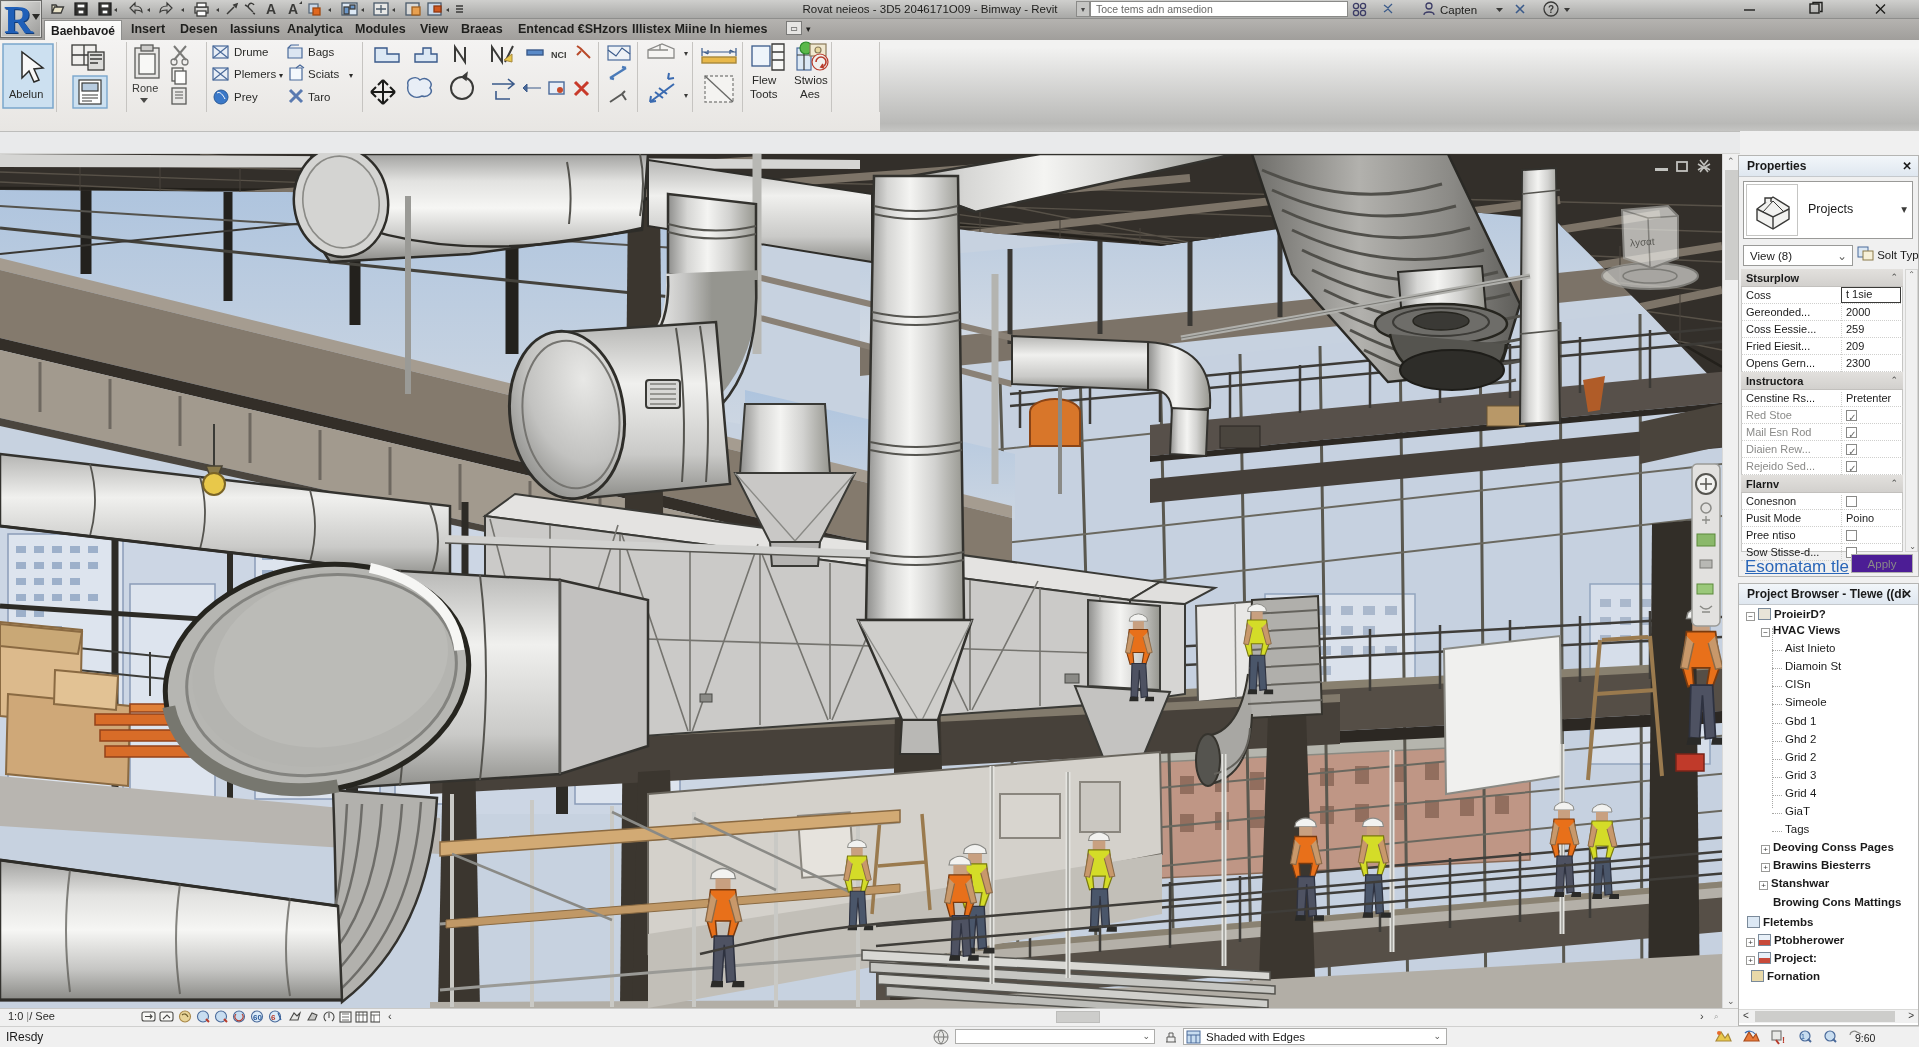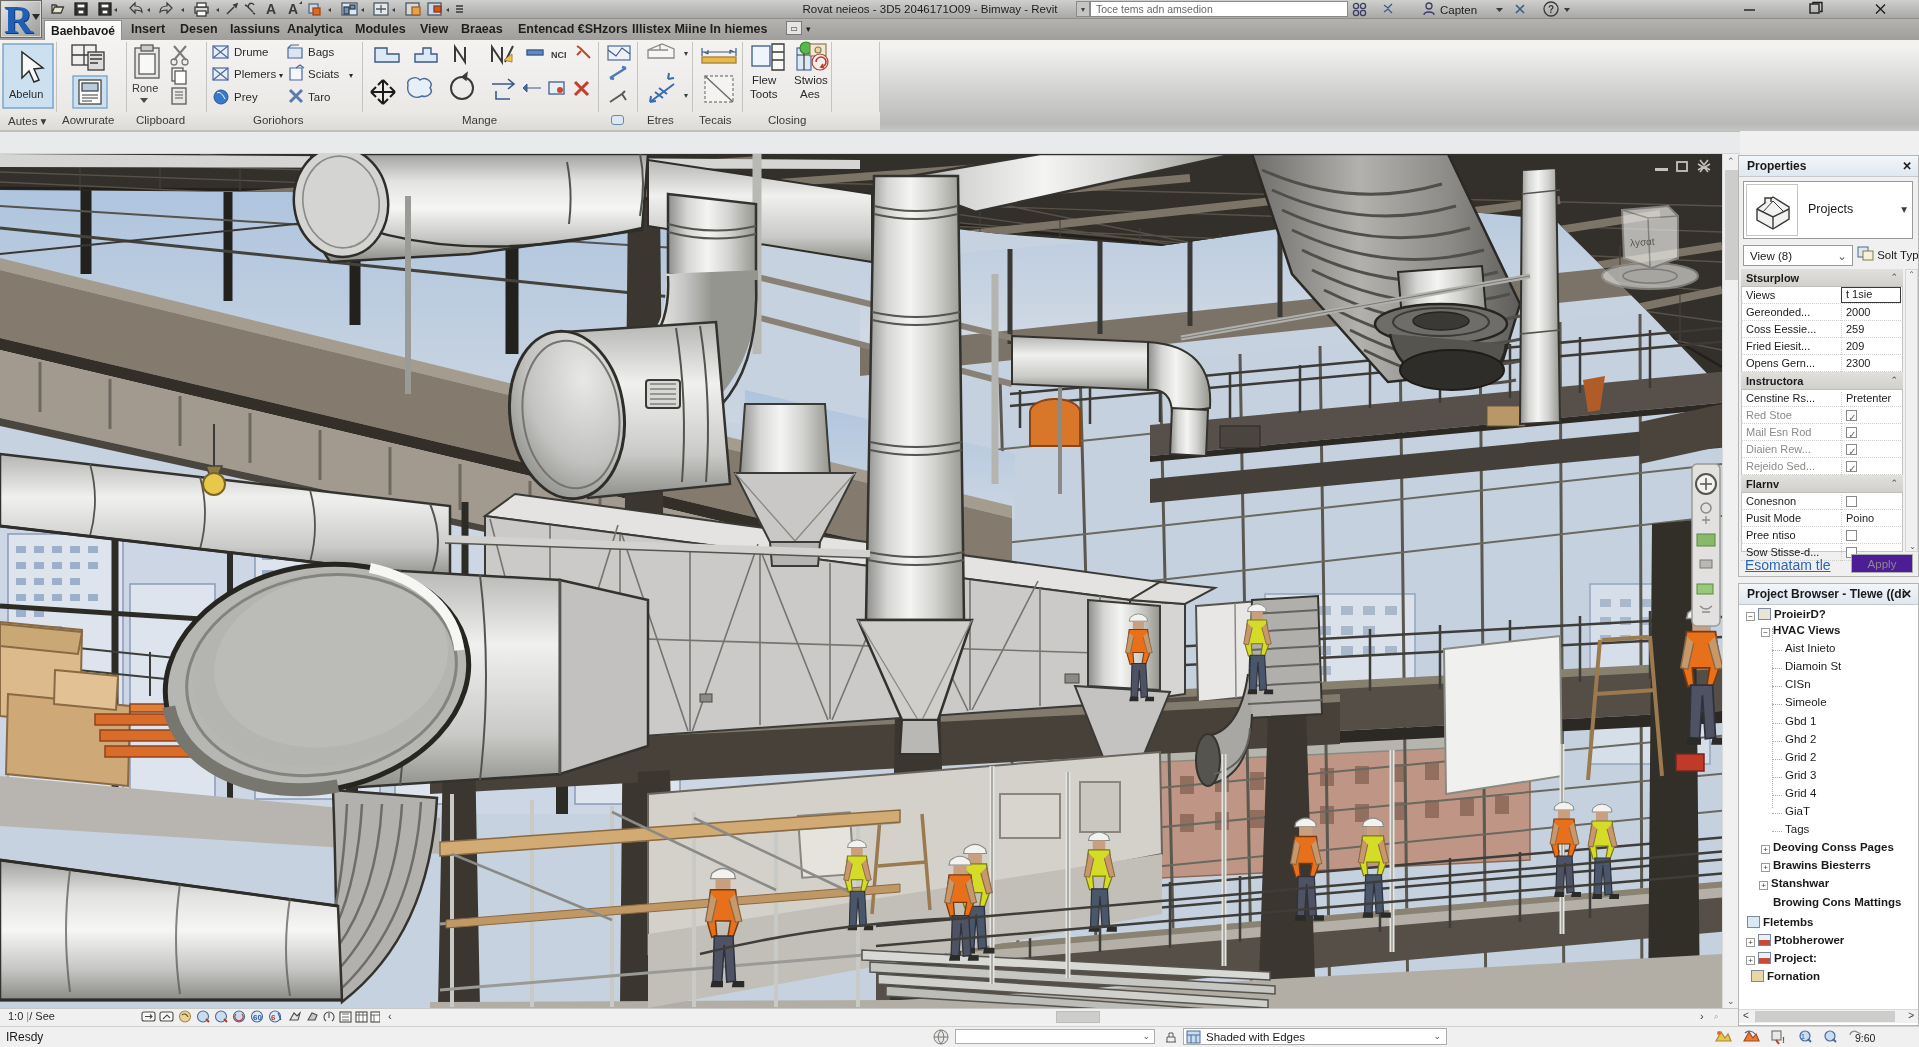--- a/index.html
+++ b/index.html
@@ -110,31 +110,20 @@
 <span style="position:absolute;left:664px;top:2px;width:16px;height:14px;background:#e6e5e3;border:1px solid #7a7a78;font-size:8px;text-align:center;line-height:13px;font-weight:normal">▭</span>
 <span style="position:absolute;left:684px;top:5px;font-size:9px;font-weight:normal">▾</span>
 </div>
 
 <div class="abs" style="left:0;top:0;width:42px;height:38px;background:linear-gradient(135deg,#e8e8e6,#9a9a98);border:1px solid #6a6a68;box-shadow:inset 0 0 0 1px #d8d8d6"></div>
 <div class="abs" style="left:4px;top:-4px;width:36px;height:42px;font-family:'Liberation Serif',serif;font-size:40px;font-weight:bold;color:#1f5fb8;text-shadow:1px 1px 0 #123c78">R</div>
 <div class="abs" style="left:32px;top:14px;width:0;height:0;border-left:4px solid transparent;border-right:4px solid transparent;border-top:6px solid #2a2a28"></div>
 
 <div class="abs" id="ribbon" style="left:0;top:40px;width:1919px;height:91px;background:linear-gradient(#f4f3f2,#e8e6e3)"></div>
 <div class="abs" style="left:880px;top:40px;width:1039px;height:91px;background:linear-gradient(#f2f2f1 8%,#b9b9b7 92%,#c5c5c3)"></div>
-<div class="abs" id="plabels" style="left:0;top:112px;width:880px;height:19px;background:linear-gradient(#ebe9e6,#dddbd8);border-bottom:1px solid #c2c0bd;font-size:11.5px;color:#3a3a38">
- <span style="position:absolute;left:8px;top:2px">Autes ▾</span>
- <span style="position:absolute;left:62px;top:2px">Aowrurate</span>
- <span style="position:absolute;left:136px;top:2px">Clipboard</span>
- <span style="position:absolute;left:253px;top:2px">Goriohors</span>
- <span style="position:absolute;left:462px;top:2px">Mange</span>
- <span style="position:absolute;left:611px;top:3px;width:13px;height:10px;border:1.5px solid #6a88aa;border-radius:3px;background:#dfe8f2"></span>
- <span style="position:absolute;left:647px;top:2px">Etres</span>
- <span style="position:absolute;left:699px;top:2px">Tecais</span>
- <span style="position:absolute;left:768px;top:2px">Closing</span>
-</div>
 <svg class="abs" style="left:0;top:40px" width="880" height="72" viewBox="0 0 880 72">
 
  <g stroke="#c6c4c1">
         <path d="M56.5 2 v88 M126.5 2 v88 M206.5 2 v88 M362.5 2 v88 M598.5 2 v88 M637.5 2 v88 M692.5 2 v88 M742.5 2 v88 M831.5 2 v88 M879.5 2 v88"></path>
       </g>
 
  <rect x="3" y="4" width="50" height="64" fill="#cce0f0" stroke="#7aa6cc" stroke-width="1.5"></rect>
  <path d="M22 12 l0 26 7-7 5 11 5-2 -5-11 9-1 z" fill="#f8f8f8" stroke="#2a2a28" stroke-width="1.5"></path>
  <text x="9" y="58" font-size="11" fill="#2a2a28">Abelun</text>
 
@@ -911,21 +900,21 @@
    .sh .cz{position:absolute;right:5px;top:3px;font-weight:normal;font-size:9px;color:#4a4a48}
    .pr{position:relative;height:17px;border-bottom:1px dotted #cfcfcd}
    .pr .l{position:absolute;left:5px;top:2px;width:92px;overflow:hidden;white-space:nowrap}
    .pr .v{position:absolute;left:100px;top:2px;width:60px;border-left:1px dotted #cfcfcd;padding-left:4px;height:15px}
    .gy{color:#8a8a88}
    .cb{display:inline-block;width:11px;height:11px;border:1px solid #8a8a88;background:#fff;position:relative;top:1px}
    .ck{color:#6a6a68;font-size:10px;line-height:11px;display:inline-block;width:11px;text-align:center}
   </style>
   <div class="sh">Stsurplow<span class="cz">⌃</span></div>
   <div class="pr">
-          <span class="l">Views</span>
+          <span class="l">Coss</span>
           <span class="v" style="border:1px solid #3a3a38;background:#fff;top:0;height:16px">t 1sie</span>
         </div>
   <div class="pr">
           <span class="l">Gereonded...</span>
           <span class="v">2000</span>
         </div>
   <div class="pr">
           <span class="l">Coss Eessie...</span>
           <span class="v">259</span>
         </div>
@@ -970,21 +959,21 @@
   <div class="pr">
           <span class="l">Pree ntiso</span>
           <span class="v"><span class="cb"></span></span>
         </div>
   <div class="pr">
           <span class="l">Sow Stisse-d...</span>
           <span class="v"><span class="cb"></span></span>
         </div>
  </div>
  <div style="position:absolute;left:166px;top:113px;width:13px;height:283px;background:#f0f0f0;border:1px solid #d5d5d3;text-align:center;font-size:8px;color:#5a5a58">⌃<span style="position:absolute;left:0;bottom:0;width:13px">⌄</span></div>
- <div style="position:absolute;left:6px;top:401px;font-size:14px;color:#2a66b8;text-decoration:underline">Esomatam tle</div>
+ <div style="position:absolute;left:6px;top:401px;font-size:17px;color:#2a66b8;text-decoration:underline">Esomatam tle</div>
  <div style="position:absolute;right:5px;top:398px;width:62px;height:19px;background:#4c1d95;border:1px solid #adadab;text-align:center;line-height:18px;color:#8a8a88">Apply</div>
 </div>
 
 <div class="abs" style="left:1738px;top:583px;width:181px;height:443px;background:#fff;border:1px solid #b5b5b3;font-size:11.5px;color:#1a1a1a">
  <div style="position:absolute;left:0;top:0;width:179px;height:21px;background:linear-gradient(#f2f6fa,#dfe7f0);border-bottom:1px solid #c5c9cd">
   <span style="position:absolute;left:8px;top:3px;font-weight:bold;font-size:12px;white-space:nowrap;overflow:hidden;width:158px">Project Browser - Tlewe ((dio...</span>
   <span style="position:absolute;right:6px;top:3px;font-weight:bold">✕</span>
  </div>
  <div id="tree" style="position:absolute;left:0;top:22px;width:179px;height:400px;font-size:11.5px">
   <style>

